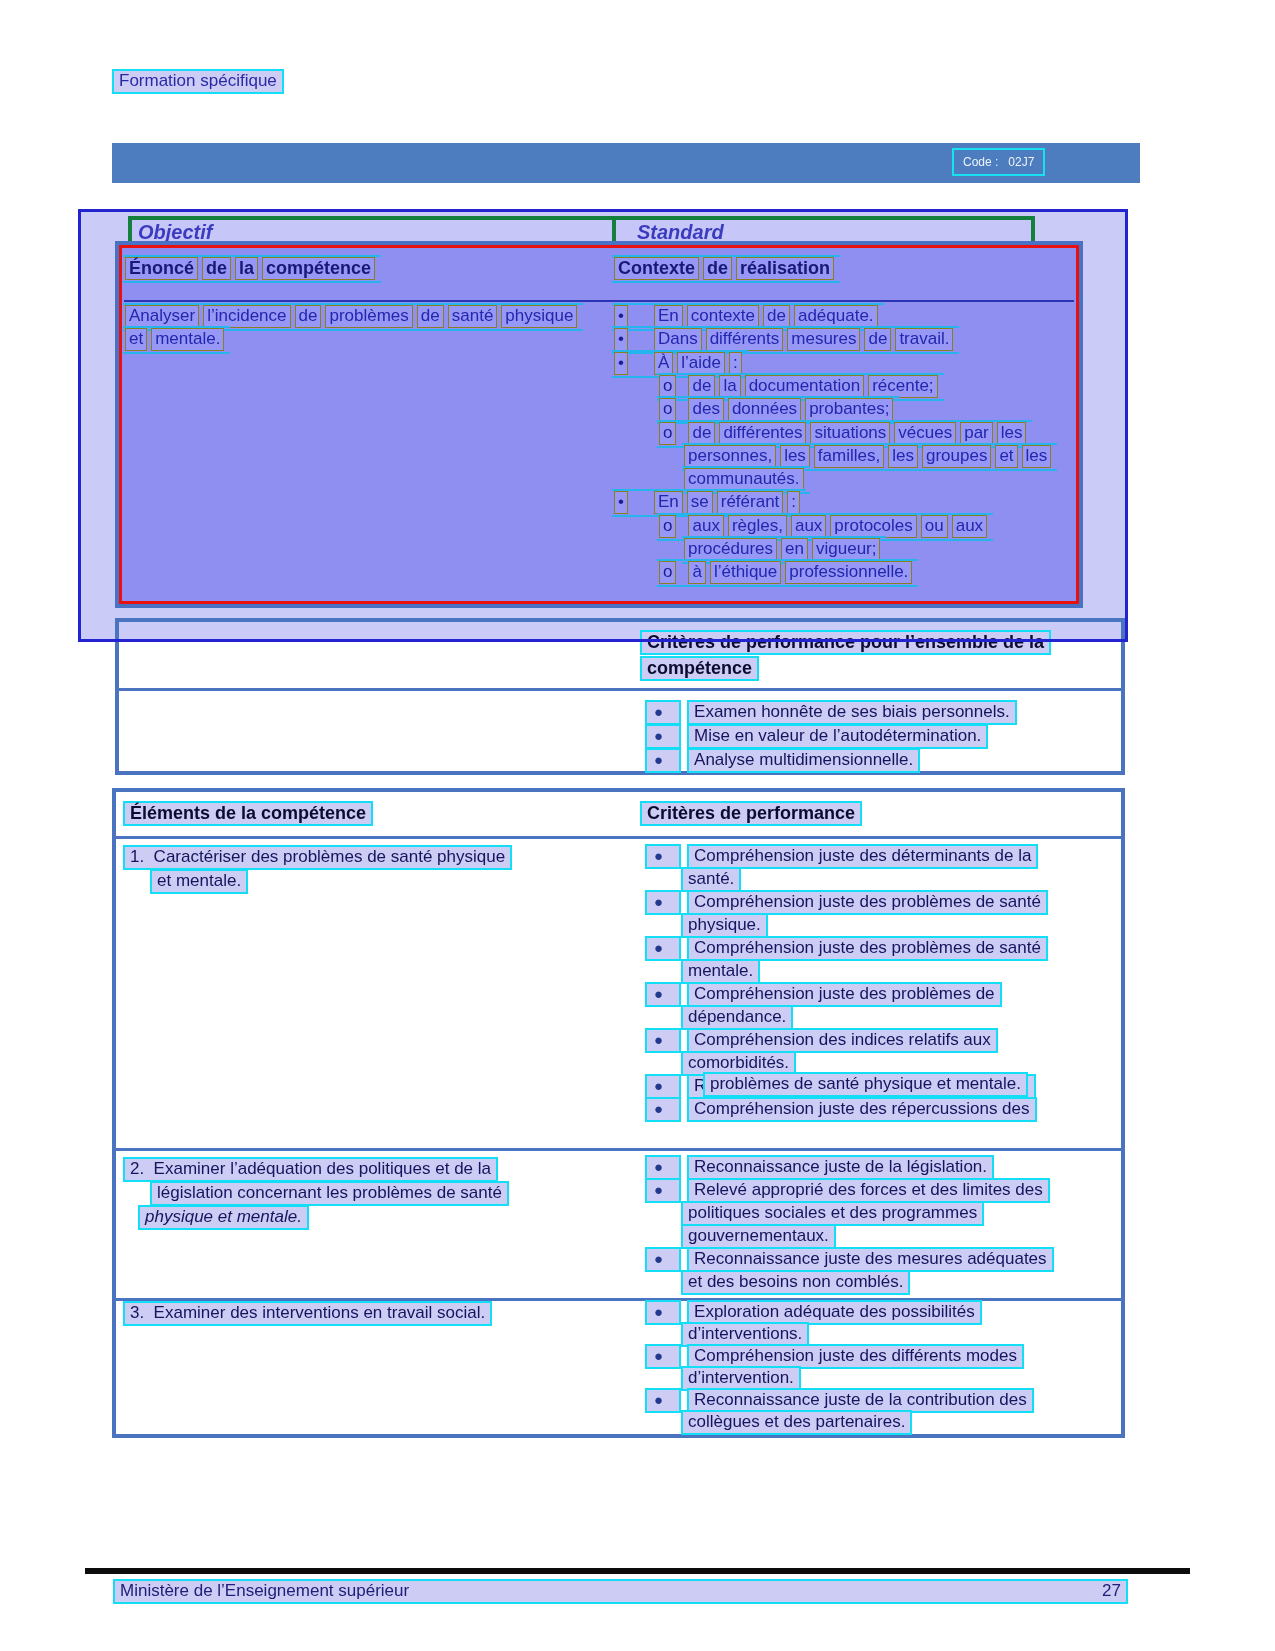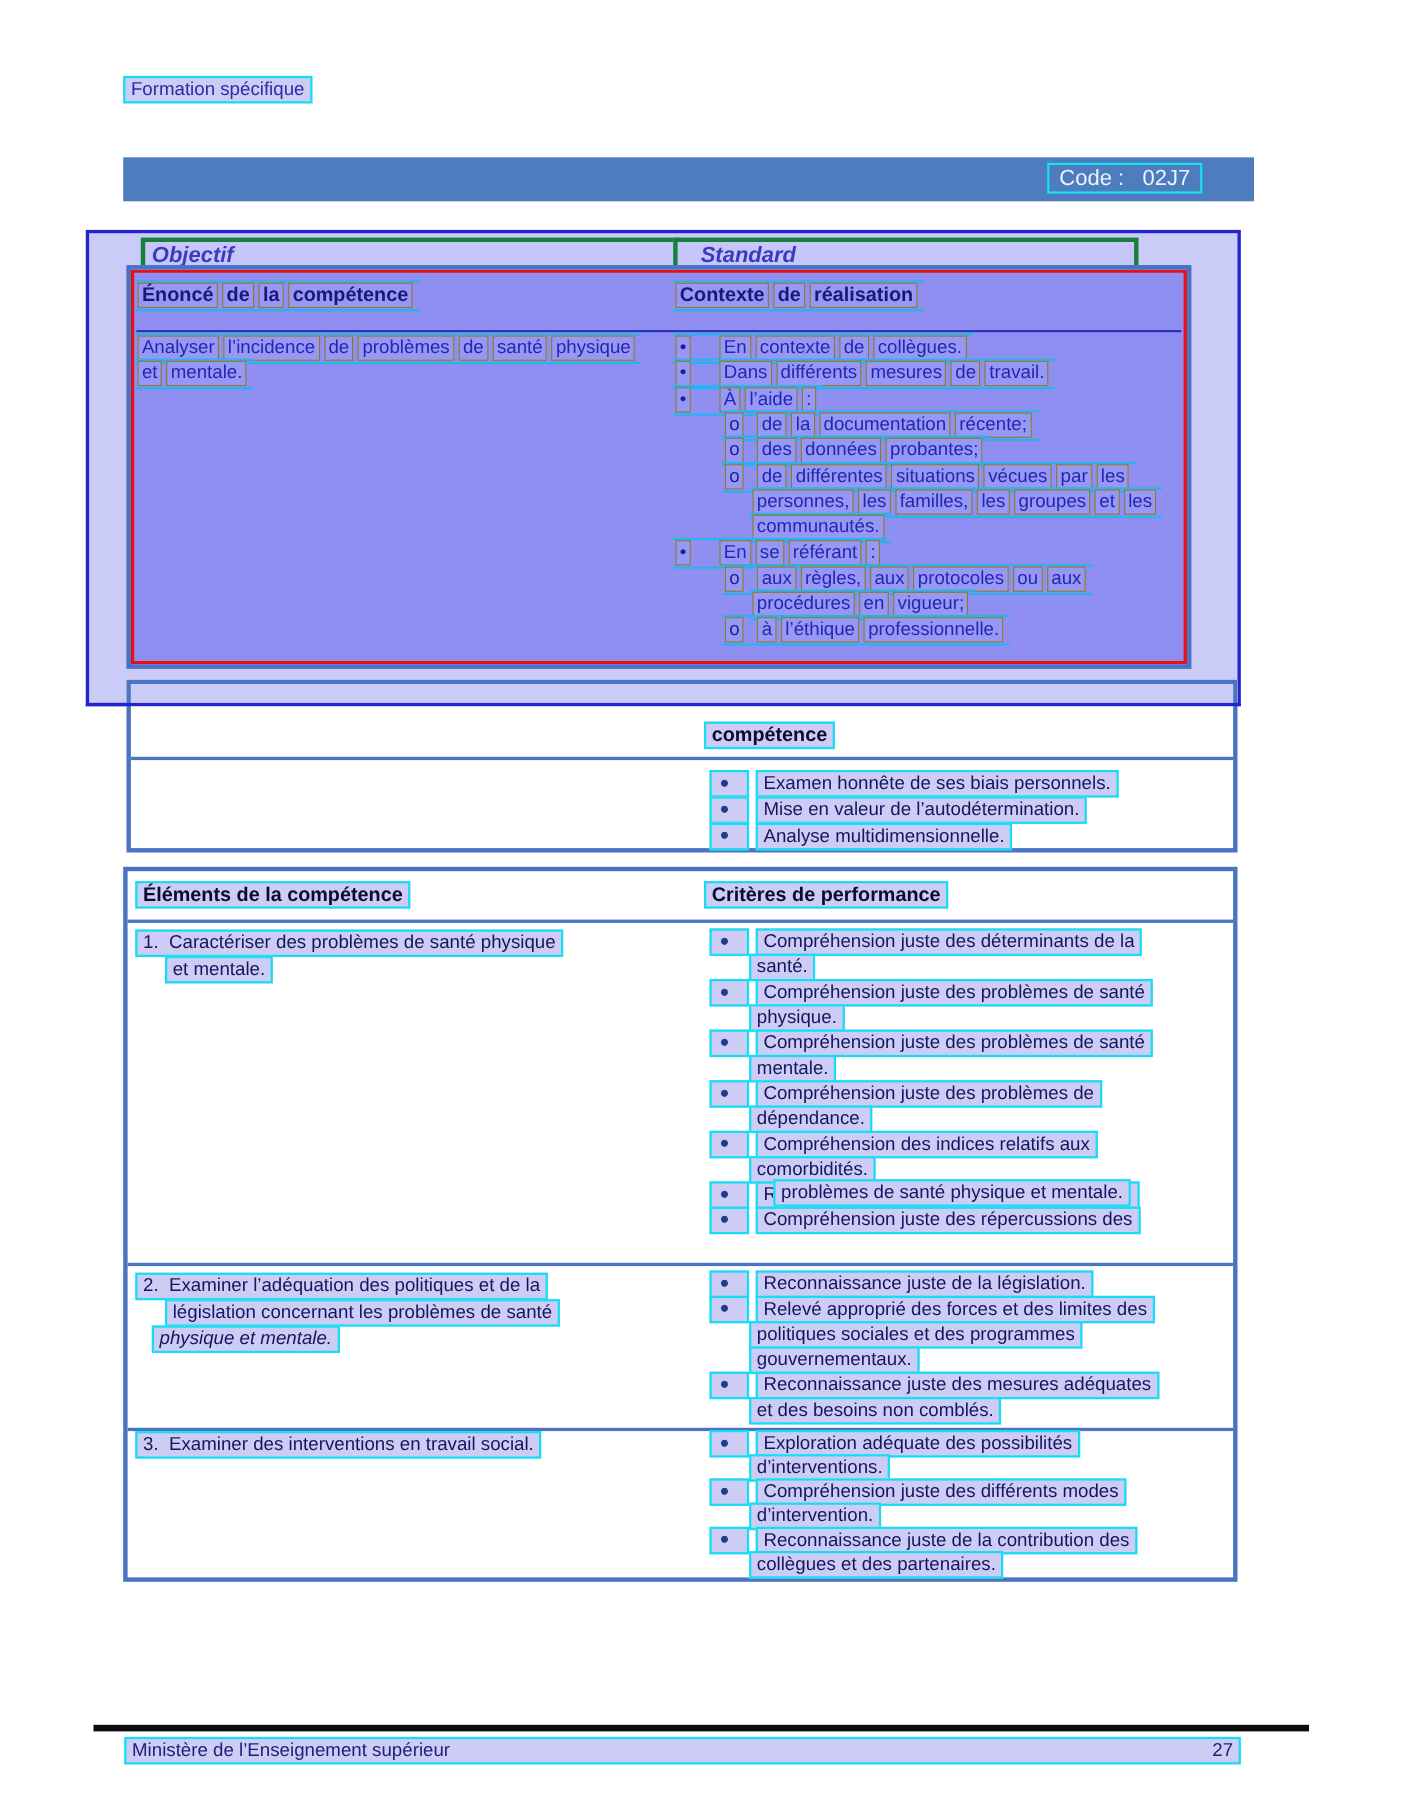--- a/index.html
+++ b/index.html
@@ -19,21 +19,21 @@
            padding:0 2px 1px 2px;color:#2326ae;font-size:17px;line-height:20px;}
   .t1-line.hdr{font-weight:bold;font-size:18px;color:#181878;}
   .w{display:inline-block;border:1px solid #8a7d22;background:#9797f5;
      padding:0 3px 1px 3px;margin-right:4px;}
   .w.mk{color:#1c1c96;}
 
   
   #formation{position:absolute;left:112px;top:69px;color:#2a2aa8;}
   #codebar{position:absolute;left:112px;top:143px;width:1028px;height:40px;background:#4d7dbe;}
   #codebox{position:absolute;left:840px;top:5px;border:2px solid #16e0f2;color:#edf2fb;
-           font-size:20px;line-height:22px;padding:1px 9px;white-space:pre;}
+           font-size:12px;line-height:22px;padding:1px 9px;white-space:pre;}
   #panel{position:absolute;left:78px;top:209px;width:1044px;height:427px;
          background:#cbcbf7;border:3px solid #2323cf;}
   .title-hl{position:absolute;background:#c6c6f8;border:4px solid #15803d;color:#3b3bc0;
             font-style:italic;font-weight:bold;font-size:20px;line-height:24px;padding:0 6px 1px 6px;}
   #obj{left:128px;top:216px;width:470px;}
   #std{left:612px;top:216px;width:388px;padding-left:21px;}
   #redtable{position:absolute;left:115px;top:241px;width:960px;height:359px;
             background:#8f8ff1;border:4px solid #4a72c4;box-shadow:inset 0 0 0 3px #ea1010;}
   #rtsep{position:absolute;left:124px;top:300px;width:950px;height:2px;background:#2a35b5;}
   #table2{position:absolute;left:115px;top:618px;width:1002px;height:149px;
@@ -67,20 +67,23 @@
   <div id="panel"></div>
 
   <div class="title-hl" id="obj">Objectif</div>
   <div class="title-hl" id="std">Standard</div>
 
   <div id="redtable"></div>
   <div id="rtsep"></div>
 
   <div id="table2"></div>
   <div id="strip"></div>
+  <div class="hl-row" id="t2h1">
+    <span class="hl bold18">Critères de performance pour l’ensemble de la</span>
+  </div>
   <div class="hl-row" id="t2h2">
     <span class="hl bold18">compétence</span>
   </div>
   <div id="t2sep"></div>
   <div id="navyline"></div>
 
   <div id="table3"></div>
   <div class="hl-row" id="t3hL">
     <span class="hl bold18">Éléments de la compétence</span>
   </div>
@@ -94,21 +97,21 @@
   <div id="blackline"></div>
   <div class="hl" id="footer">
     <span>Ministère de l’Enseignement supérieur</span>
     <span>27</span>
   </div>
 
 <div class="t1-line hdr" style="left: 123px; top: 255px;"><span class="w">Énoncé</span><span class="w">de</span><span class="w">la</span><span class="w">compétence</span></div>
     <div class="t1-line hdr" style="left: 612px; top: 255px;"><span class="w">Contexte</span><span class="w">de</span><span class="w">réalisation</span></div>
     <div class="t1-line" style="left: 123px; top: 303px;"><span class="w">Analyser</span><span class="w">l’incidence</span><span class="w">de</span><span class="w">problèmes</span><span class="w">de</span><span class="w">santé</span><span class="w">physique</span></div>
     <div class="t1-line" style="left: 123px; top: 326px;"><span class="w">et</span><span class="w">mentale.</span></div>
-    <div class="t1-line" style="left: 612px; top: 303px;"><span class="w mk" style="margin-right: 26px;">•</span><span class="w">En</span><span class="w">contexte</span><span class="w">de</span><span class="w">collègues.</span></div>
+    <div class="t1-line" style="left: 612px; top: 303px;"><span class="w mk" style="margin-right: 26px;">•</span><span class="w">En</span><span class="w">contexte</span><span class="w">de</span><span class="w">adéquate.</span></div>
     <div class="t1-line" style="left: 612px; top: 326px;"><span class="w mk" style="margin-right: 26px;">•</span><span class="w">Dans</span><span class="w">différents</span><span class="w">mesures</span><span class="w">de</span><span class="w">travail.</span></div>
     <div class="t1-line" style="left: 612px; top: 350px;"><span class="w mk" style="margin-right: 26px;">•</span><span class="w">À</span><span class="w">l’aide</span><span class="w">:</span></div>
     <div class="t1-line" style="left: 657px; top: 373px;"><span class="w mk" style="margin-right: 12px;">o</span><span class="w">de</span><span class="w">la</span><span class="w">documentation</span><span class="w">récente;</span></div>
     <div class="t1-line" style="left: 657px; top: 396px;"><span class="w mk" style="margin-right: 12px;">o</span><span class="w">des</span><span class="w">données</span><span class="w">probantes;</span></div>
     <div class="t1-line" style="left: 657px; top: 420px;"><span class="w mk" style="margin-right: 12px;">o</span><span class="w">de</span><span class="w">différentes</span><span class="w">situations</span><span class="w">vécues</span><span class="w">par</span><span class="w">les</span></div>
     <div class="t1-line" style="left: 682px; top: 443px;"><span class="w">personnes,</span><span class="w">les</span><span class="w">familles,</span><span class="w">les</span><span class="w">groupes</span><span class="w">et</span><span class="w">les</span></div>
     <div class="t1-line" style="left: 682px; top: 466px;"><span class="w">communautés.</span></div>
     <div class="t1-line" style="left: 612px; top: 489px;"><span class="w mk" style="margin-right: 26px;">•</span><span class="w">En</span><span class="w">se</span><span class="w">référant</span><span class="w">:</span></div>
     <div class="t1-line" style="left: 657px; top: 513px;"><span class="w mk" style="margin-right: 12px;">o</span><span class="w">aux</span><span class="w">règles,</span><span class="w">aux</span><span class="w">protocoles</span><span class="w">ou</span><span class="w">aux</span></div>
     <div class="t1-line" style="left: 682px; top: 536px;"><span class="w">procédures</span><span class="w">en</span><span class="w">vigueur;</span></div>

